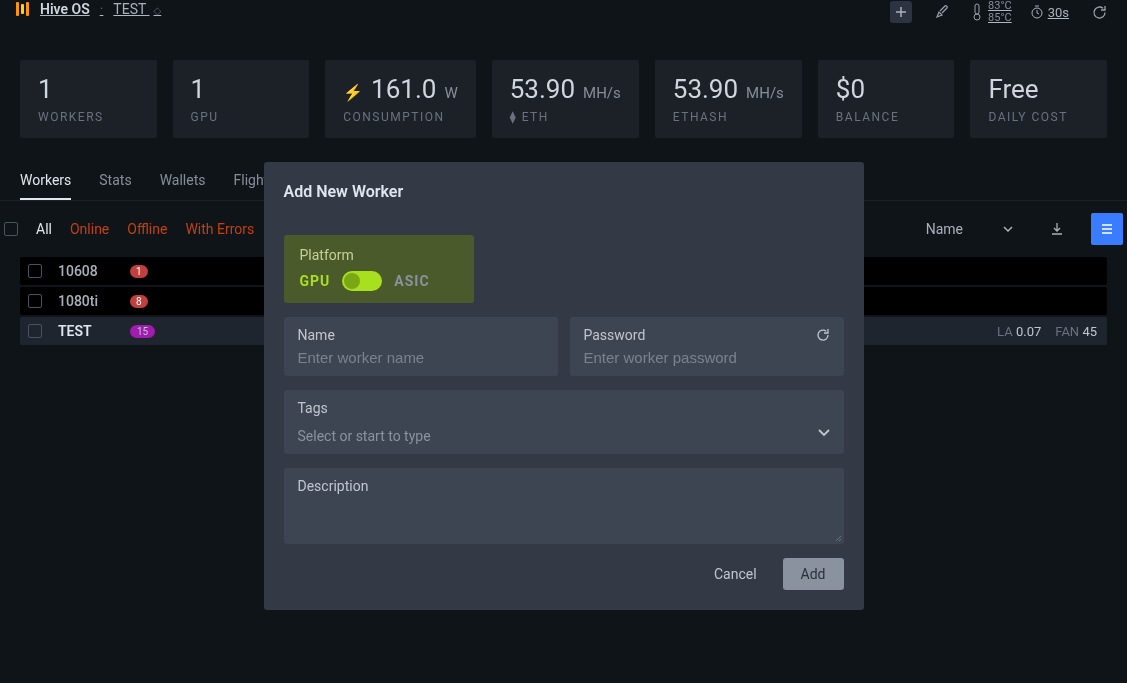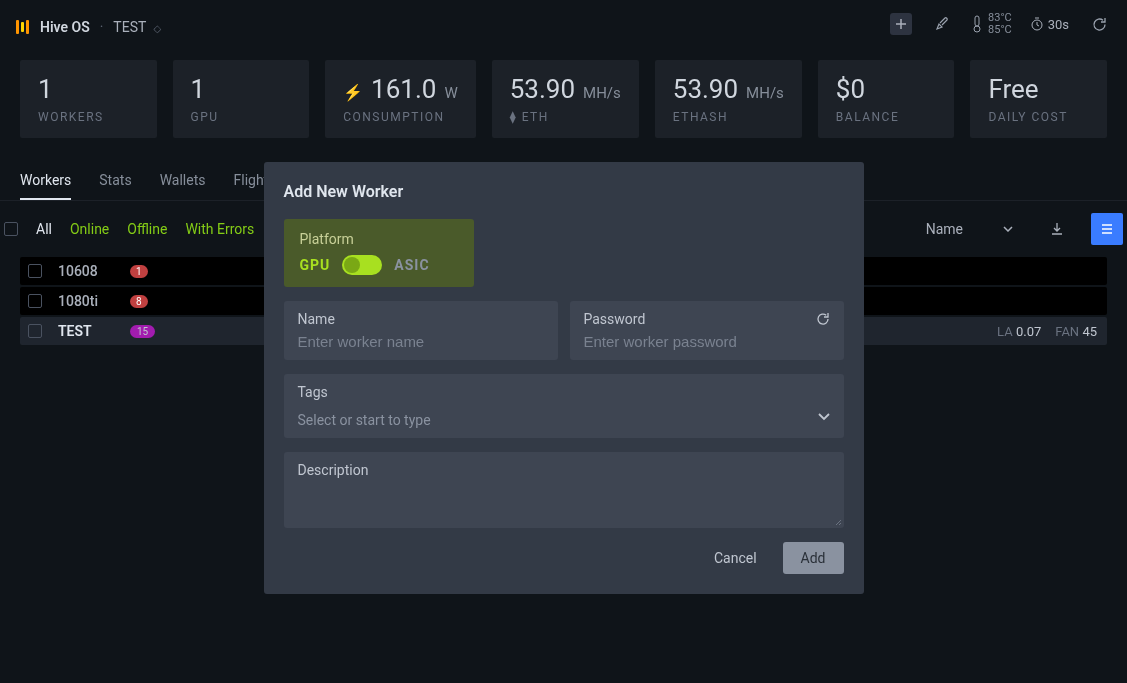--- a/index.html
+++ b/index.html
@@ -11,24 +11,25 @@
       width: 1127px;
       height: 683px;
       overflow: hidden;
       position: relative;
     }
 
     
     .header {
       height: 36px;
       display: flex;
-      align-items: flex-end;
+      align-items: flex-start;
       justify-content: space-between;
       padding: 0 16px;
       background: #0f1419;
+      text-decoration: underline;
     }
     .header-left {
       display: flex;
       align-items: center;
       gap: 10px;
     }
     .logo {
       display: flex;
       align-items: center;
       gap: 6px;
@@ -133,21 +134,21 @@
       align-items: center;
       padding: 12px 4px;
       gap: 18px;
     }
     .checkbox {
       width: 14px;
       height: 14px;
       border: 1px solid #4a5260;
       border-radius: 2px;
     }
-    .filter-link { color: #84cc16; cursor: pointer; }
+    .filter-link { color: #c2410c; cursor: pointer; }
     .filter-link.active { color: #e0e6ee; }
     .filter-spacer { flex: 1; }
     .sort-select {
       display: flex;
       align-items: center;
       gap: 40px;
       padding: 4px 10px;
       color: #aab0bb;
       cursor: pointer;
     }
@@ -210,21 +211,21 @@
     .modal {
       width: 600px;
       background: #333a46;
       border-radius: 3px;
       padding: 20px;
     }
     .modal-title {
       color: #e0e6ee;
       font-size: 16px;
       font-weight: 600;
-      margin-bottom: 18px;
+      margin-bottom: 34px;
     }
     .platform-box {
       background: #4a5a2a;
       border-radius: 3px;
       padding: 12px 16px;
       margin-bottom: 14px;
       width: 190px;
     }
     .platform-label {
       color: #c8d098;

